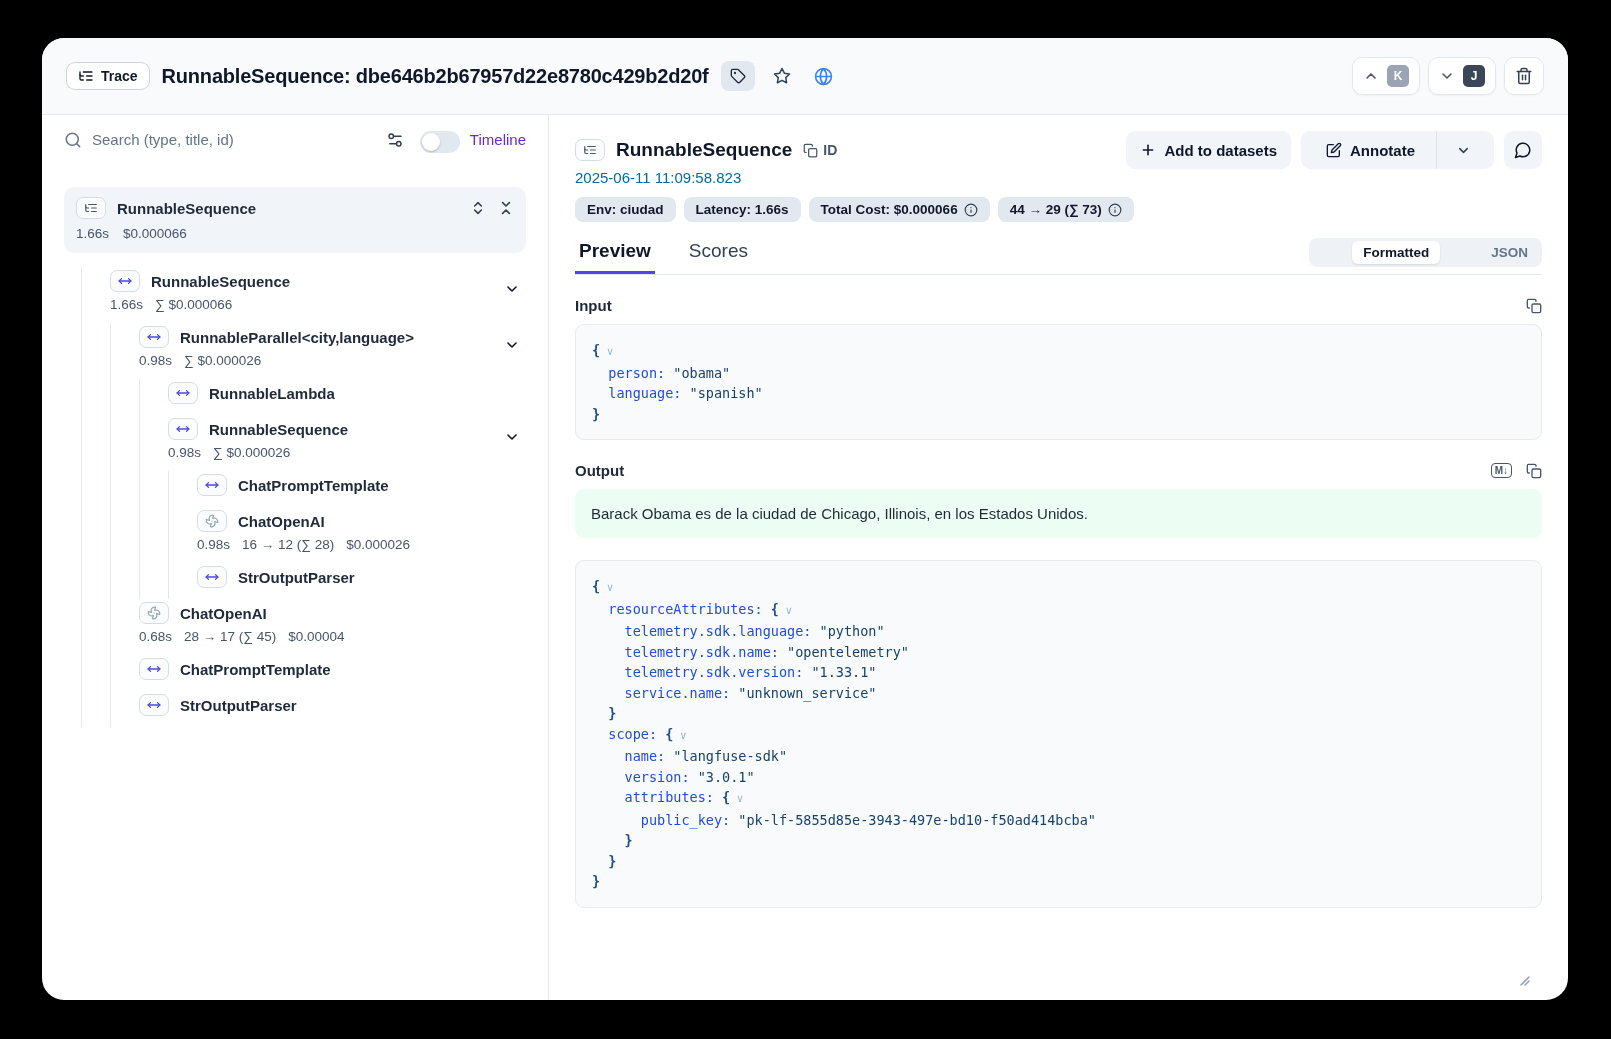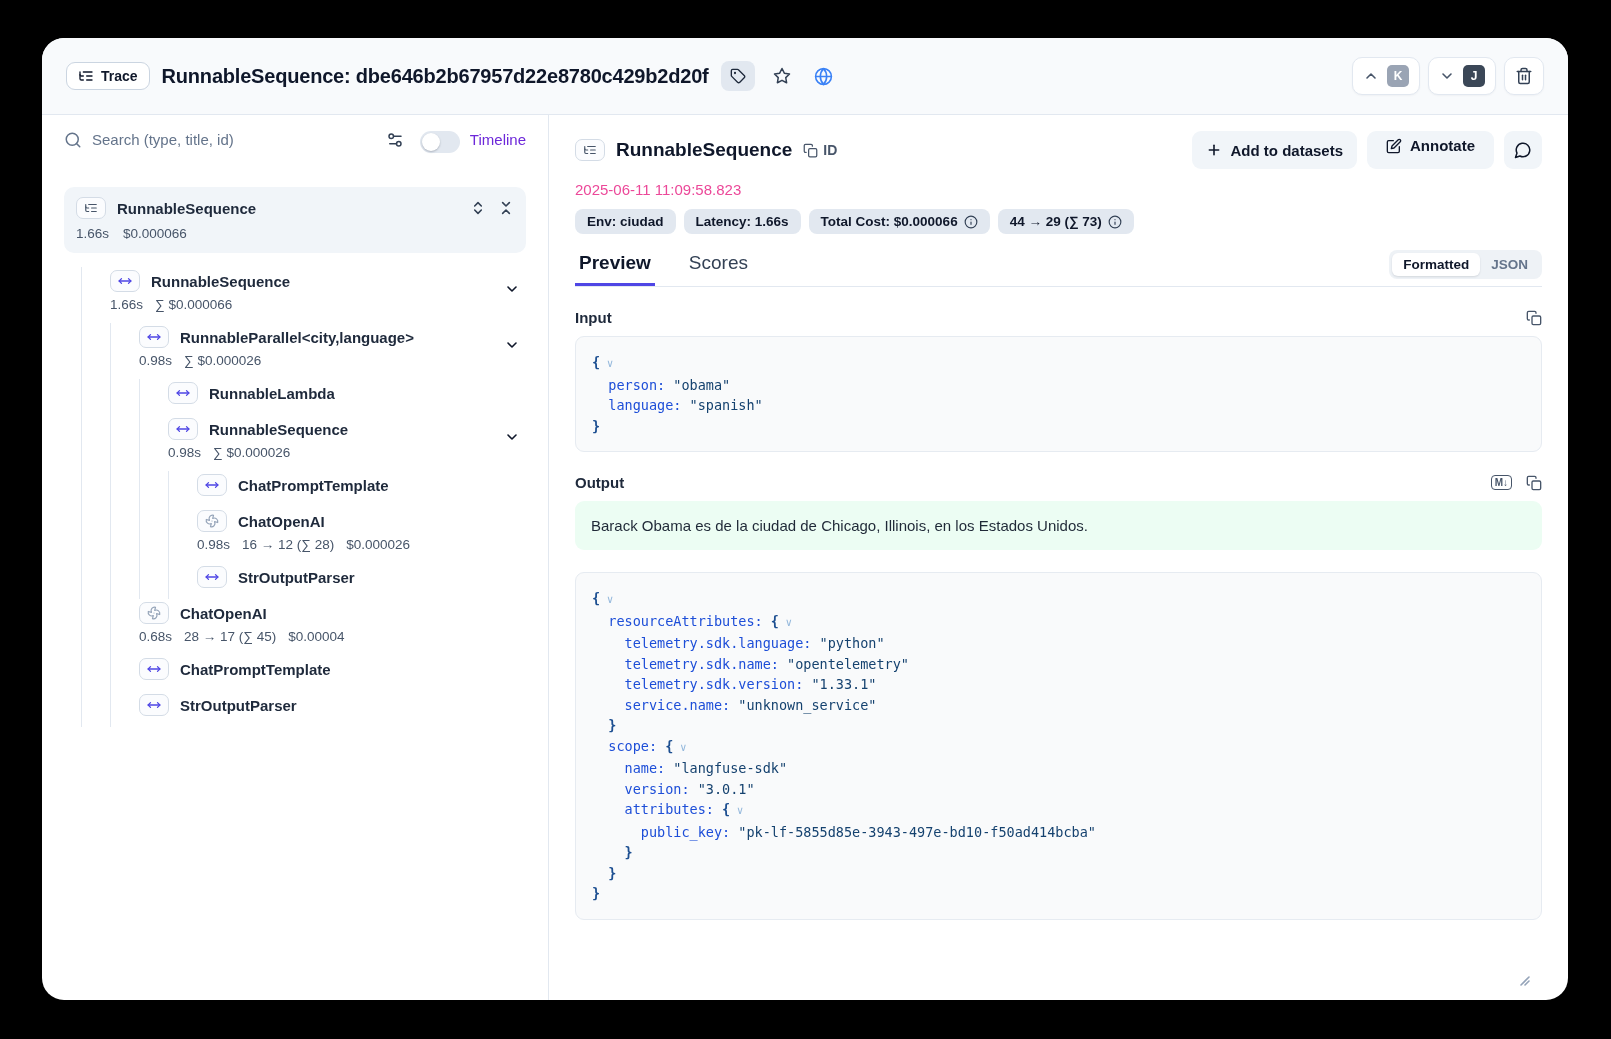--- a/index.html
+++ b/index.html
@@ -68,39 +68,39 @@
   .ti-chevron { position:absolute; right:6px; top:14px; color:#0f172a; cursor:pointer; }
 
   
   .main-head { display:flex; align-items:center; gap:11px; }
   .main-title { font-size:19px; font-weight:700; color:#0f172a; }
   .id-group { display:flex; align-items:center; gap:5px; color:#475569; font-size:14px; font-weight:600; }
   .head-actions { margin-left:auto; display:flex; gap:10px; align-items:center; }
   .btn-soft { display:inline-flex; align-items:center; gap:8px; background:#f1f5f9; border:none;
     border-radius:9px; padding:0 14px; height:38px; font-size:15px; font-weight:700; color:#0f172a;
     cursor:pointer; font-family:inherit; }
-  .split { padding:6px; overflow:hidden;flex-direction:column; }
+  .split { padding:12px; overflow:hidden; }
   .split .seg { display:inline-flex; align-items:center; gap:8px; padding:0 13px; height:38px; cursor:pointer; }
   .split .divider { width:1px; height:38px; background:#dde3ea; }
   .split .seg.caret { padding:0 11px; color:#334155; }
   .btn-icon { width:38px; height:38px; justify-content:center; padding:0; }
 
-  .timestamp { margin-top:12px; font-size:15px; color:#ec4899; }
+  .timestamp { margin-top:0; font-size:15px; color:#0369a1; }
   .badge-row { margin-top:11px; display:flex; gap:8px; }
   .badge { display:inline-flex; align-items:center; gap:6px; background:#e2e8f0; border-radius:8px;
     padding:5px 12px; font-size:13.5px; font-weight:700; color:#0f172a; white-space:nowrap; }
   .badge .ic { color:#334155; }
 
   .tabs-row { margin-top:10px; display:flex; align-items:flex-end; border-bottom:1px solid #e2e8f0; position:relative; }
   .tab { padding:8px 4px 9px; margin-right:30px; font-size:19px; color:#334155; cursor:pointer;
     border-bottom:3px solid transparent; }
   .tab.active { color:#0f172a; font-weight:700; border-bottom-color:#4f46e5; }
   .seg-toggle { position:absolute; right:0; bottom:7px; background:#eef2f6; border-radius:8px;
     padding:3px; display:flex; }
-  .seg-opt { padding:4px 11px; border-radius:6px; font-size:13.5px; font-weight:700; color:#64748b; cursor:pointer; }
+  .seg-opt { padding:4px 11px; border-radius:6px; font-size:13.5px; font-weight:700; color:#64748b; cursor:pointer;margin-left:40px; }
   .seg-opt.active { background:#fff; color:#0f172a; box-shadow:0 1px 2px rgba(15,23,42,.12); }
 
   
   .section { margin-top:22px; }
   .sec-head { display:flex; align-items:center; }
   .sec-label { font-size:15px; font-weight:700; color:#1e293b; }
   .sec-icons { margin-left:auto; display:flex; align-items:center; gap:14px; color:#475569; }
   .sec-icons .ic { cursor:pointer; }
   .md-chip { border:1.6px solid #475569; border-radius:4px; font-size:10px; font-weight:700;
     color:#475569; padding:1px 3px; line-height:1.1; cursor:pointer; }

